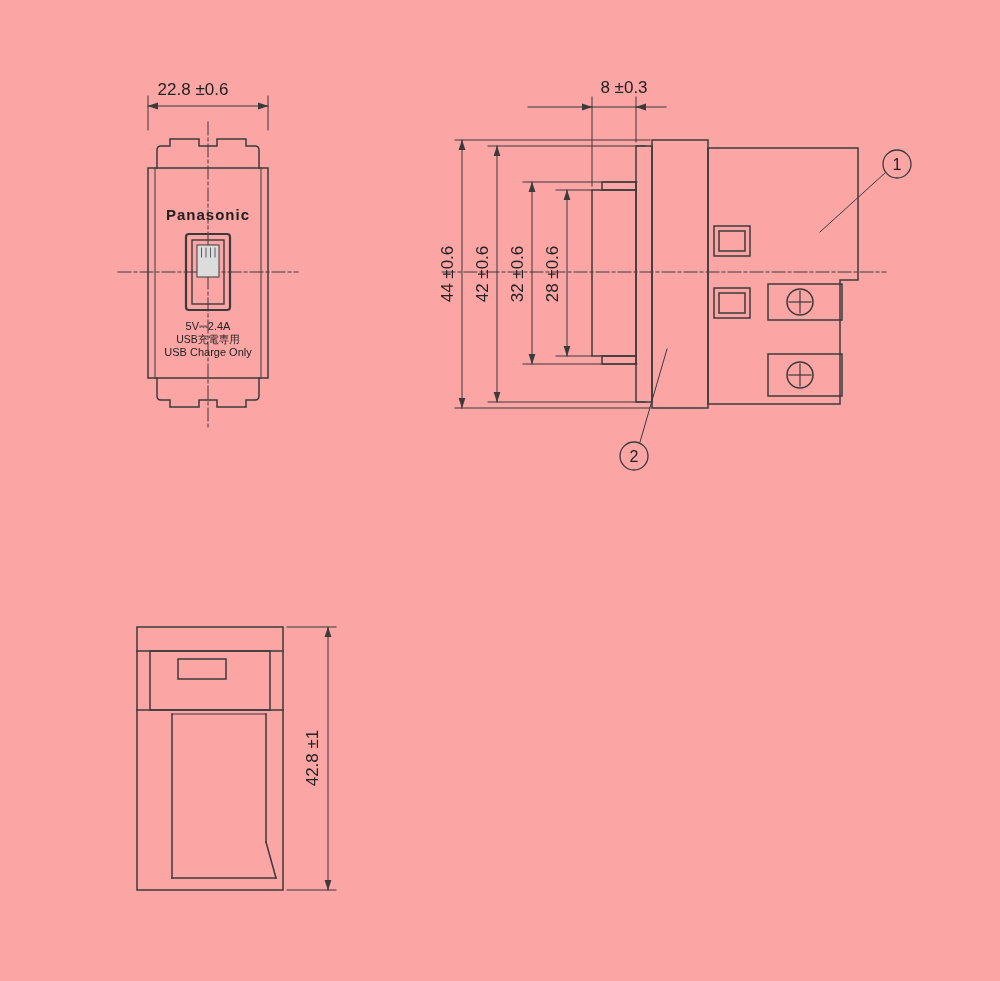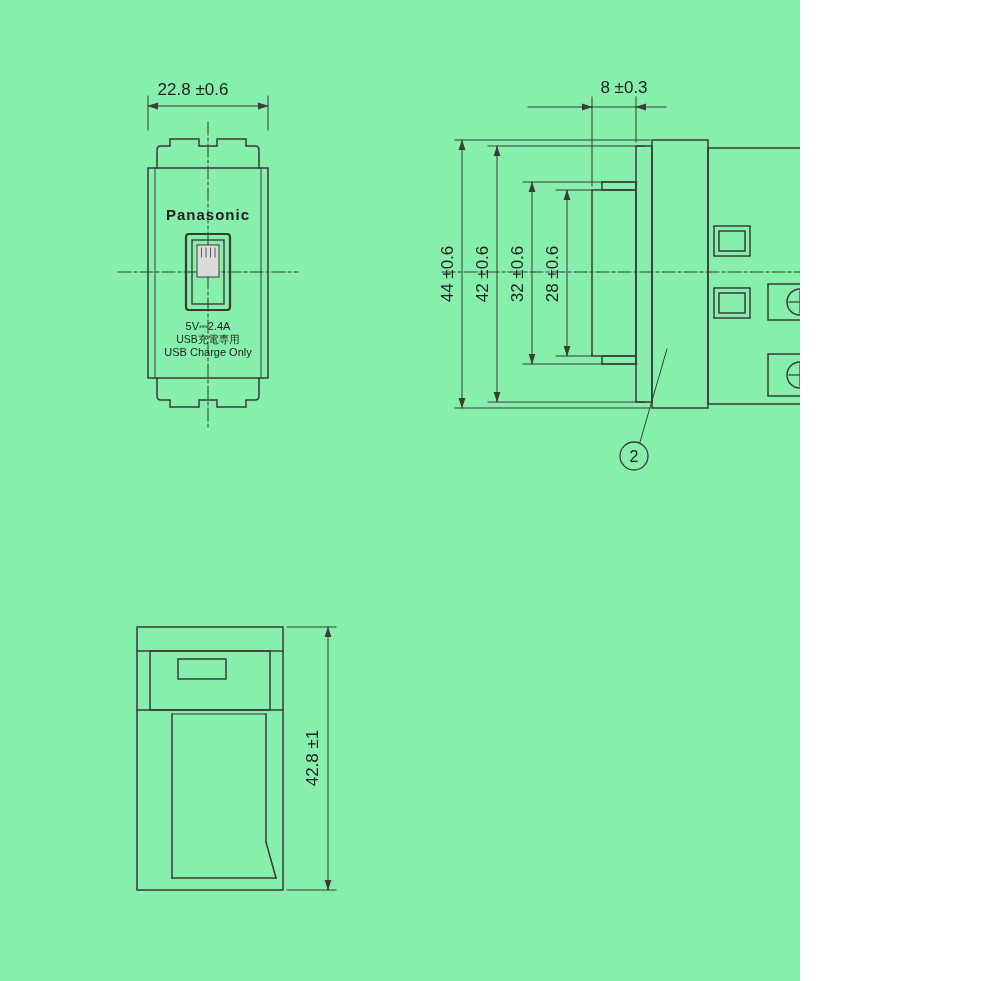--- a/index.html
+++ b/index.html
@@ -2,23 +2,23 @@
 <html><head>
 <meta charset="utf-8">
 <style>
   html, body {
     margin: 0;
     padding: 0;
     background: #ffffff;
   }
   .page {
     position: relative;
-    width: 800px;
+    width: 1000px;
     height: 981px;
-    background: #86efac;
+    background: #fca5a5;
     overflow: hidden;
   }
   svg {
     display: block;
   }
   svg text {
     fill: #222222;
     stroke: none;
     font-family: "Liberation Sans", sans-serif;
   }

